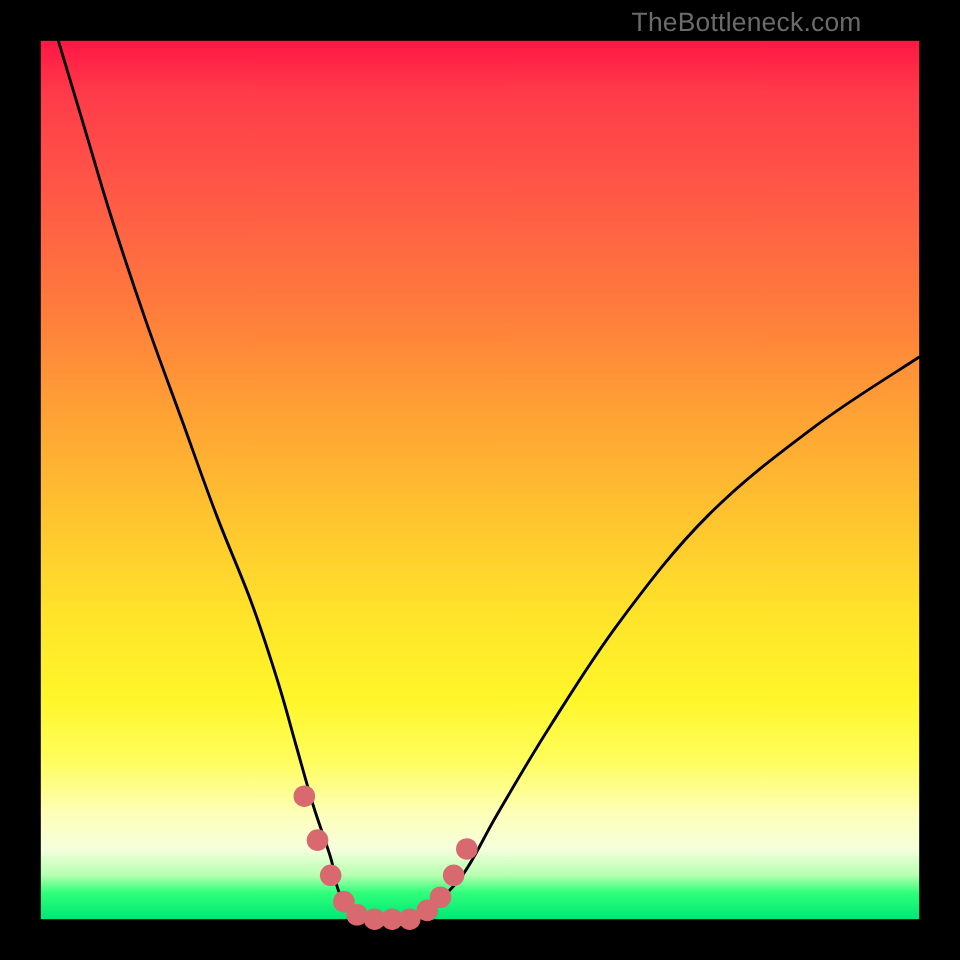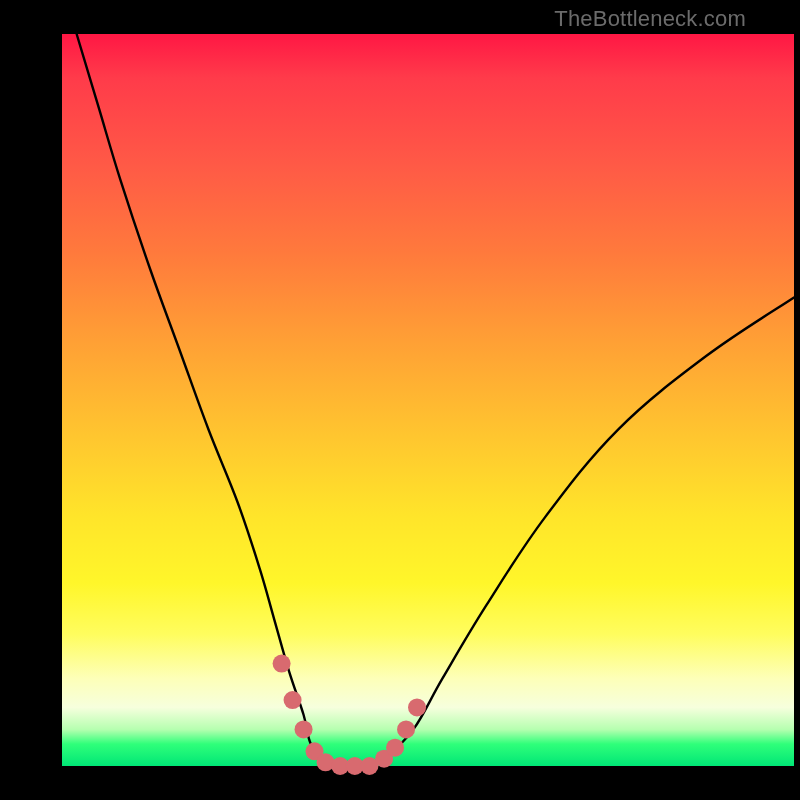--- a/index.html
+++ b/index.html
@@ -9,21 +9,20 @@
     height: 800px;
     background: #000;
     overflow: hidden;
     font-family: Arial, Helvetica, sans-serif;
   }
   .stage {
     position: relative;
     width: 728px;
     height: 800px;
     background: #000;
-    margin-left: 28px;
   }
   .plot-area {
     position: absolute;
     left: 34px;
     top: 34px;
     width: 732px;
     height: 732px;
     
     background: linear-gradient(
       to bottom,

